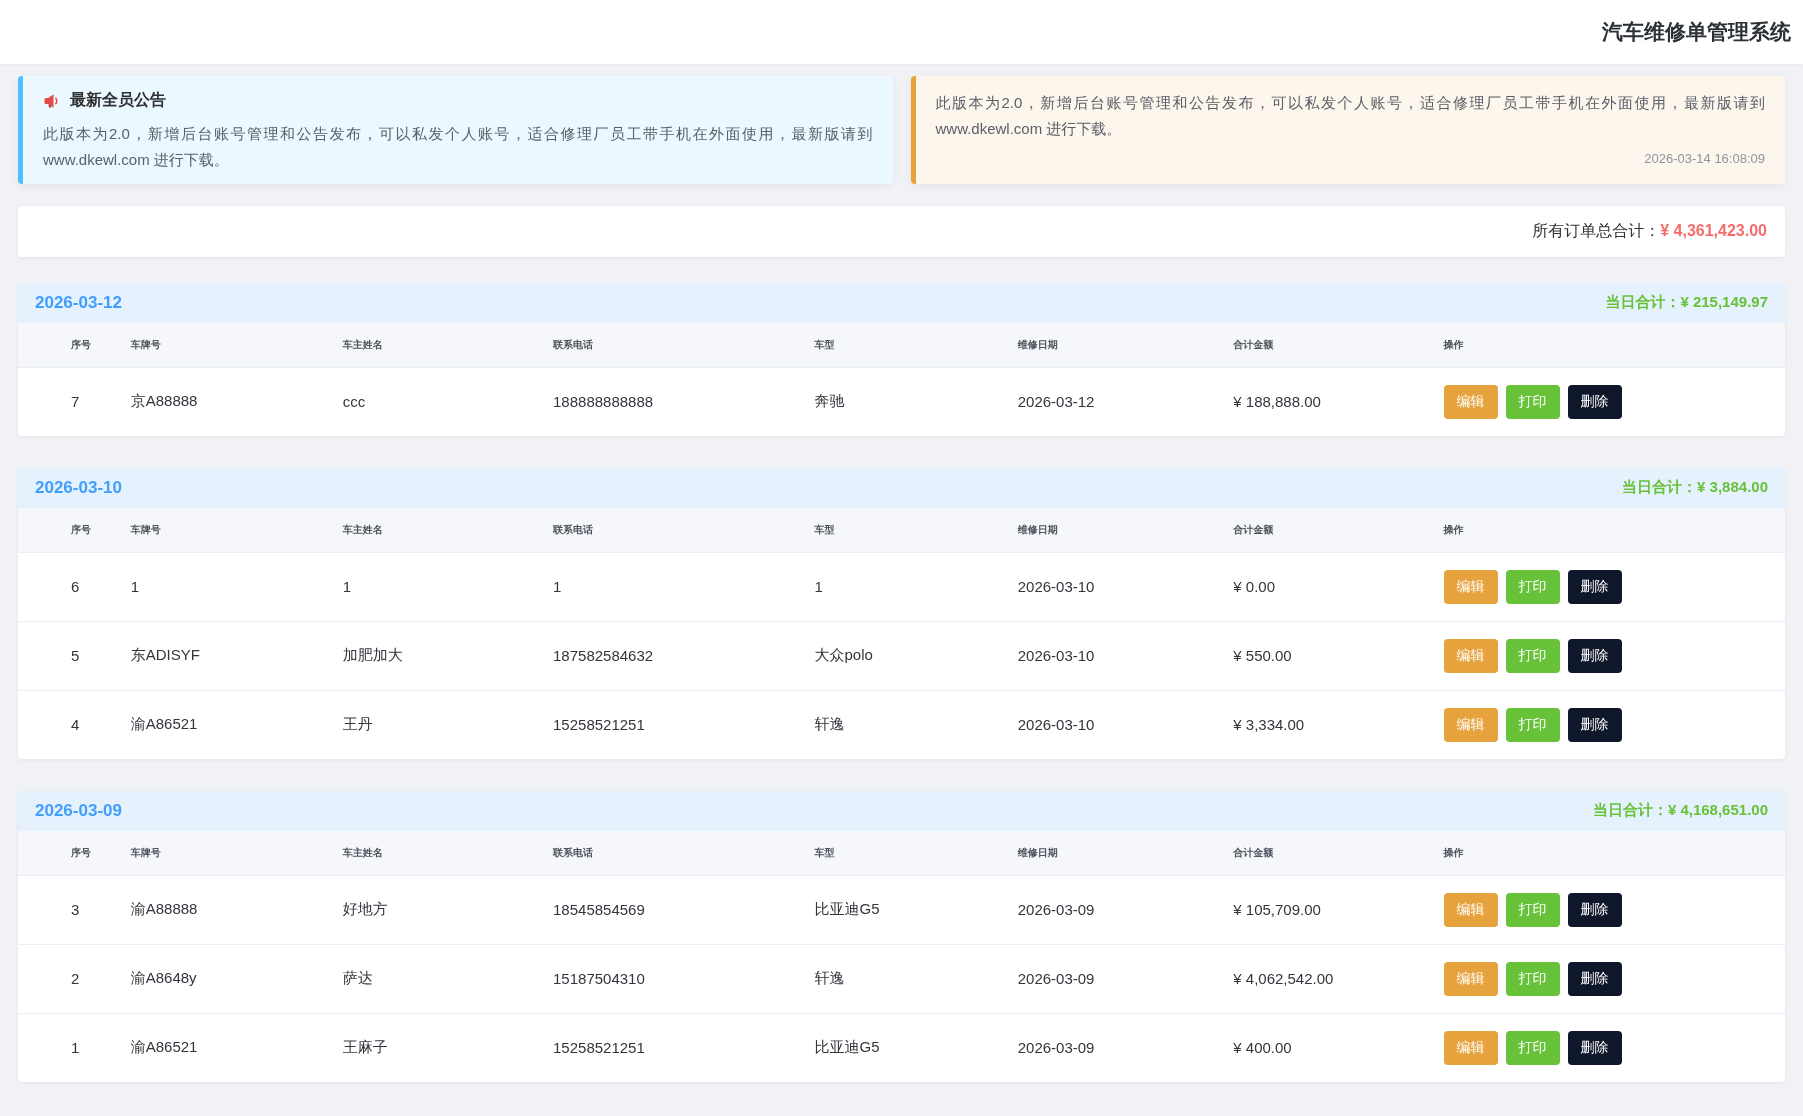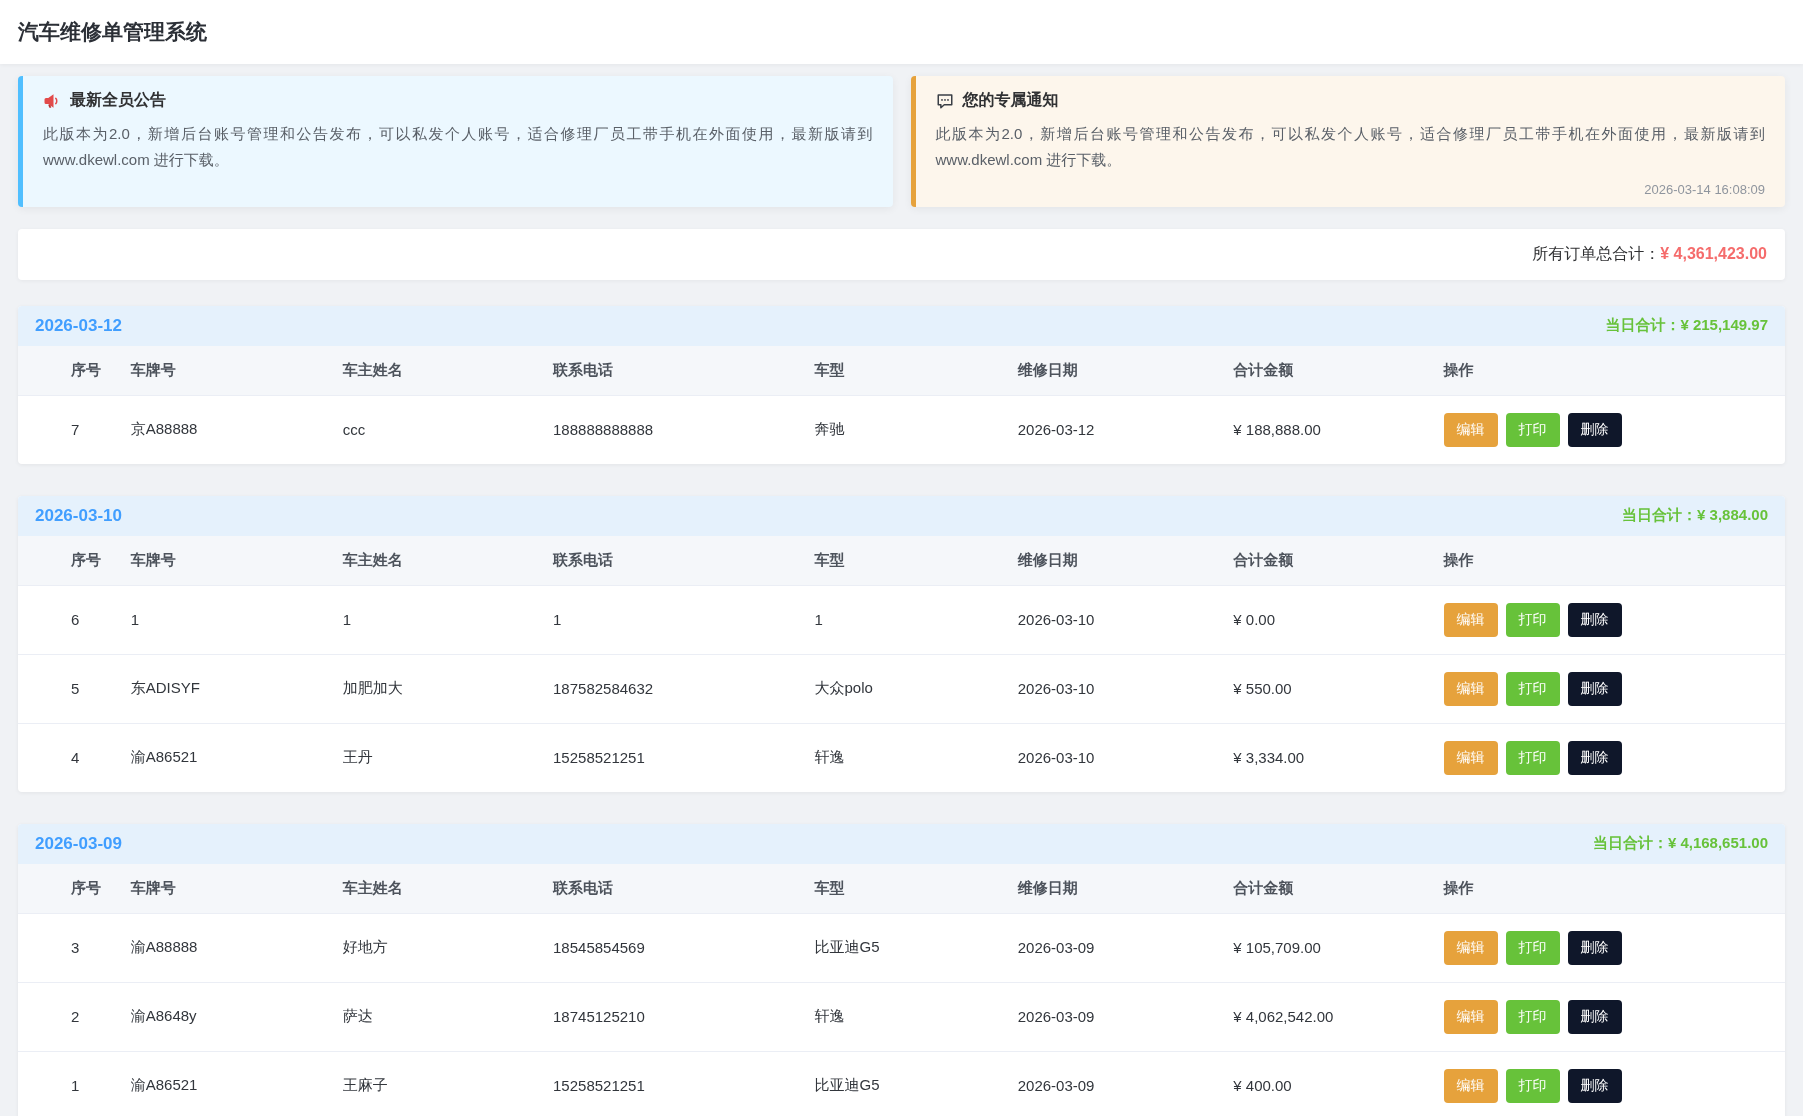--- a/index.html
+++ b/index.html
@@ -9,22 +9,22 @@
     background: #f0f2f5;
     font-family: "Liberation Sans", "DejaVu Sans", sans-serif;
     color: #303133;
   }
   
   .topbar {
     height: 64px;
     background: #ffffff;
     display: flex;
     align-items: center;
-    justify-content: flex-start;
-    padding: 0 18px;
+    justify-content: flex-end;
+    padding: 0 12px;
     box-shadow: 0 1px 4px rgba(0,0,0,0.05);
   }
   .topbar-title { font-size: 21px; font-weight: bold; color: #2b2f36; }
   .topbar-right { display: flex; align-items: center; gap: 14px; }
   .login-label { font-size: 15px; color: #5f6672; }
   .search-group { display: flex; }
   .search-input {
     width: 252px; height: 43px;
     border: 1px solid #dcdfe6; border-right: none;
     border-radius: 4px 0 0 4px;
@@ -73,21 +73,21 @@
   }
   .group-head {
     display: flex; justify-content: space-between; align-items: center;
     background: #e5f1fc; padding: 10px 17px;
   }
   .group-date { color: #409eff; font-weight: bold; font-size: 17px; }
   .daily-total { color: #67c23a; font-weight: bold; font-size: 15px; }
   table { width: 100%; border-collapse: collapse; table-layout: fixed; }
   thead th {
     background: #f5f7fa; color: #4d535c; font-weight: bold;
-    text-align: left; font-size: 15px; padding: 15px 12px;
+    text-align: left; font-size: 10px; padding: 15px 12px;
   }
   tbody td {
     font-size: 15px; color: #32363c; padding: 17px 12px;
     border-top: 1px solid #ebeef5; overflow: hidden; white-space: nowrap;
   }
   th:first-child, td:first-child { padding-left: 3%; }
   .action-btn {
     border: none; color: #fff; font-size: 14px; padding: 8px 13px;
     border-radius: 4px; margin-right: 8px; cursor: pointer; font-family: inherit;
   }
@@ -110,31 +110,20 @@
             <path d="M14 3v18l-7-5H4a2 2 0 0 1-2-2v-4a2 2 0 0 1 2-2h3l7-5z" fill="#e24a4a"></path>
             <path d="M17 8.5c1.8 1.4 1.8 5.6 0 7" stroke="#e24a4a" stroke-width="2" fill="none" stroke-linecap="round"></path>
             <path d="M7 17l1.5 4h2.5l-1.2-4" fill="#b33"></path>
           </svg>
       </span>
       <span>最新全员公告</span>
     </div>
     <div class="notice-body">此版本为2.0，新增后台账号管理和公告发布，可以私发个人账号，适合修理厂员工带手机在外面使用，最新版请到 www.dkewl.com 进行下载。</div>
   </div>
   <div class="notice notice-orange">
-    <div class="notice-title">
-      <span class="notice-icon">
-        <svg width="18" height="18" viewBox="0 0 24 24">
-            <path d="M3 4h18v13H11l-4.5 4v-4H3z" fill="none" stroke="#3a3f46" stroke-width="2" stroke-linejoin="round"></path>
-            <circle cx="8" cy="10.5" r="1.2" fill="#3a3f46"></circle>
-            <circle cx="12" cy="10.5" r="1.2" fill="#3a3f46"></circle>
-            <circle cx="16" cy="10.5" r="1.2" fill="#3a3f46"></circle>
-          </svg>
-      </span>
-      <span>您的专属通知</span>
-    </div>
     <div class="notice-body">此版本为2.0，新增后台账号管理和公告发布，可以私发个人账号，适合修理厂员工带手机在外面使用，最新版请到 www.dkewl.com 进行下载。</div>
     <div class="notice-time">2026-03-14 16:08:09</div>
   </div>
 </div>
 
 <div class="summary-bar">
   <span class="summary-label">所有订单总合计：</span><span class="summary-amount">¥ 4,361,423.00</span>
 </div>
 
 <main id="groups">
@@ -278,21 +267,21 @@
             <td>18545854569</td>
             <td>比亚迪G5</td>
             <td>2026-03-09</td>
             <td>¥ 105,709.00</td>
             <td><button class="action-btn btn-edit">编辑</button><button class="action-btn btn-print">打印</button><button class="action-btn btn-delete">删除</button></td>
           </tr>
           <tr>
             <td>2</td>
             <td>渝A8648y</td>
             <td>萨达</td>
-            <td>18745125210</td>
+            <td>15187504310</td>
             <td>轩逸</td>
             <td>2026-03-09</td>
             <td>¥ 4,062,542.00</td>
             <td><button class="action-btn btn-edit">编辑</button><button class="action-btn btn-print">打印</button><button class="action-btn btn-delete">删除</button></td>
           </tr>
           <tr>
             <td>1</td>
             <td>渝A86521</td>
             <td>王麻子</td>
             <td>15258521251</td>

